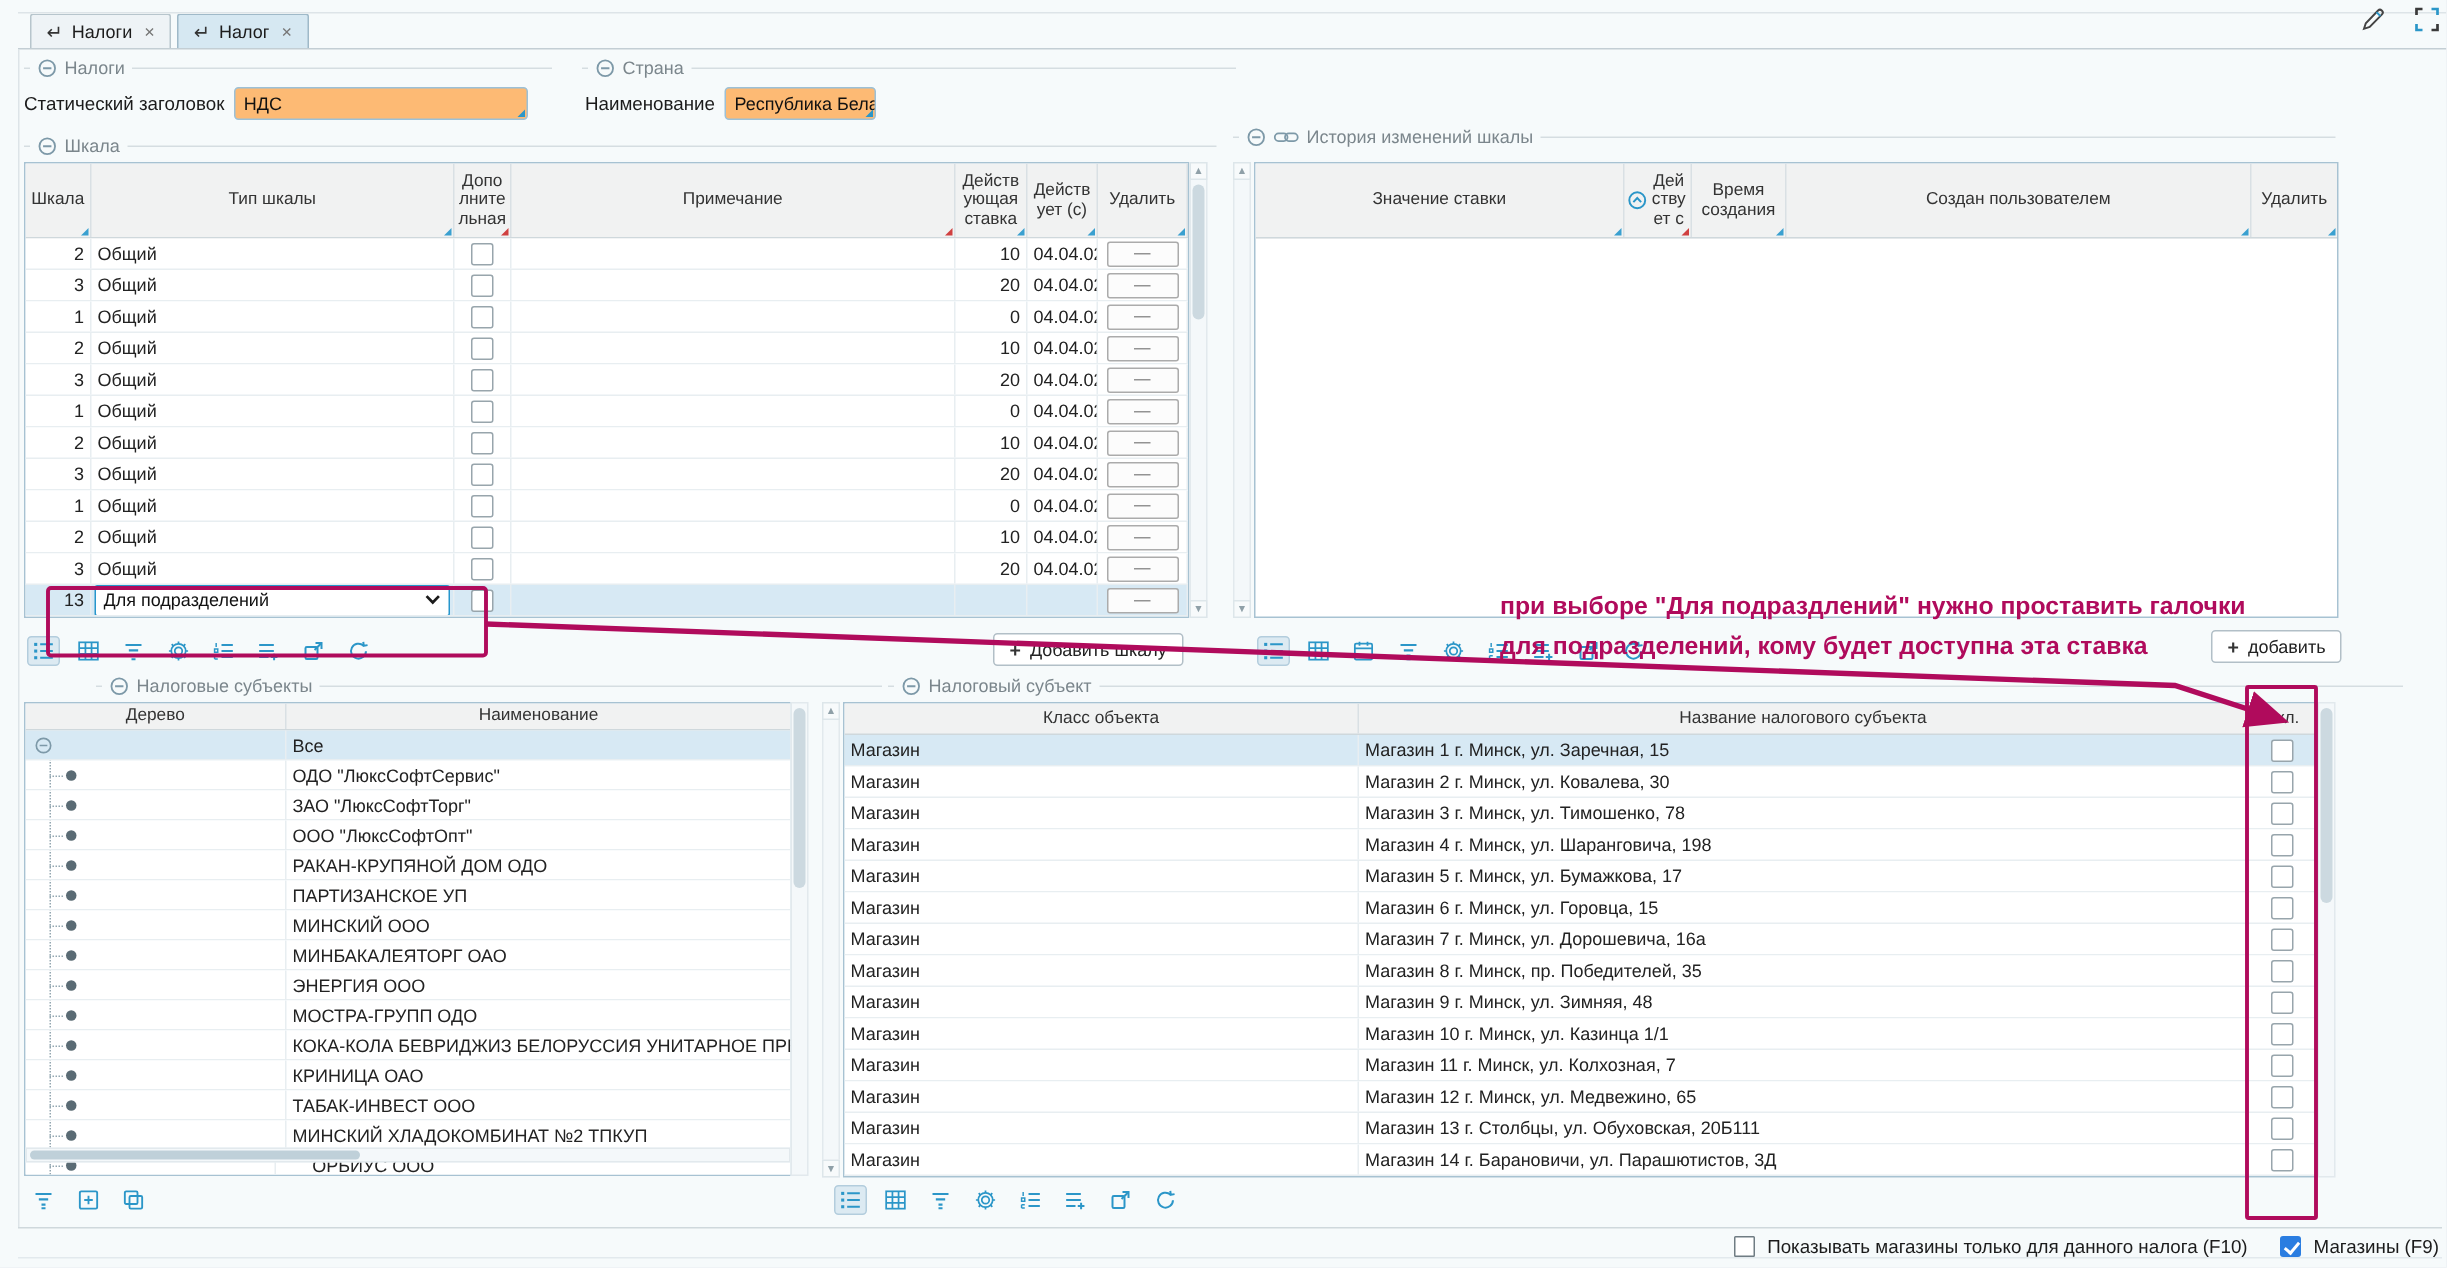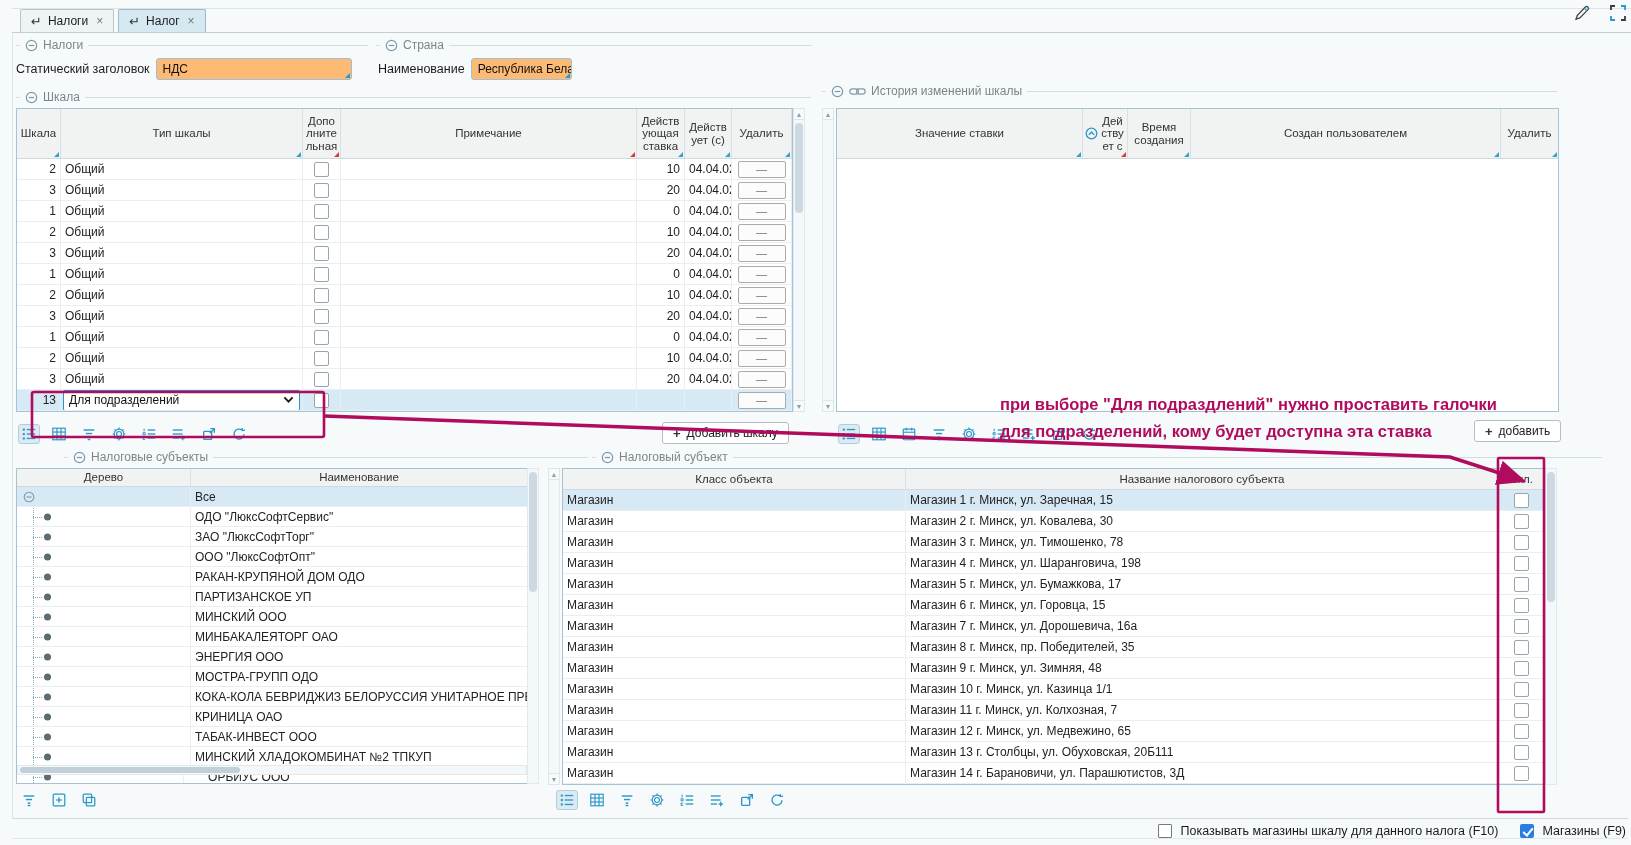--- a/index.html
+++ b/index.html
@@ -131,21 +131,21 @@
         </span>
       <span>Налоги</span>
       <span class="line"></span>
     </div>
     <div class="fldrow" style="left:0;top:20px;">
       <span class="flbl">Статический заголовок</span>
       <span class="inp" style="width:196px;">НДС</span>
     </div>
   </div>
 
-  <div class="grp" style="left:376px;top:38px;width:436px;height:50px;">
+  <div class="grp" style="left:388px;top:38px;width:436px;height:50px;">
     <div class="grp-title">
       <span class="gicon">
           <svg viewBox="0 0 14 14" fill="none" stroke="#7d99a8" stroke-width="1.3">
             <circle cx="7" cy="7" r="5.6"></circle>
             <line x1="4" y1="7" x2="10" y2="7"></line>
           </svg>
         </span>
       <span>Страна</span>
       <span class="line"></span>
     </div>
@@ -956,21 +956,21 @@
             <path d="M14.6 9.2a5.6 5.6 0 1 1-1.9-4.3"></path>
             <polyline points="12.6,2.2 12.9,5.1 15.8,4.6"></polyline>
           </svg>
         </span>
     </div>
   </div>
 
   <div class="footer">
     <div class="footrow">
       <span class="cbu"></span>
-      <span>Показывать магазины шкалу для данного налога (F10)</span>
+      <span>Показывать магазины только для данного налога (F10)</span>
       <span class="cbk" style="margin-left:14px;"></span>
       <span>Магазины (F9)</span>
     </div>
   </div>
   <div class="botline"></div>
 
   <svg class="overlay" viewBox="0 0 1631 845">
     <defs>
       <marker id="arrhead" orient="auto" markerWidth="9" markerHeight="8" refX="6.5" refY="3.5">
         <path d="M0,0 L8,3.5 L0,7 z" fill="#b00b5c"></path>

